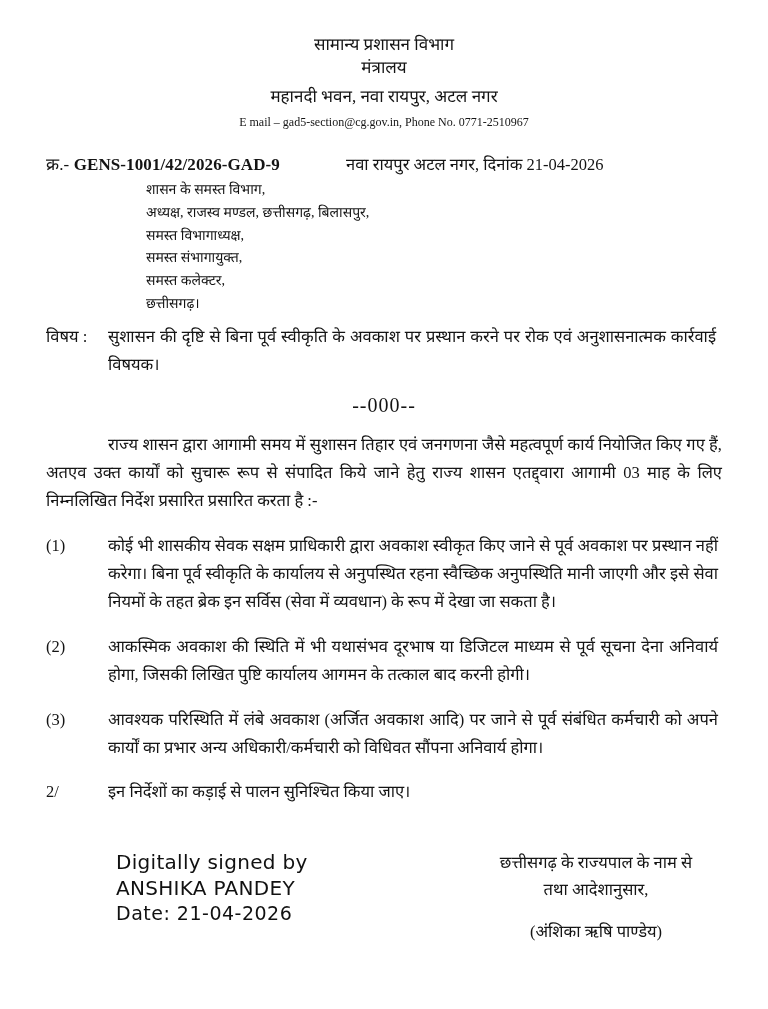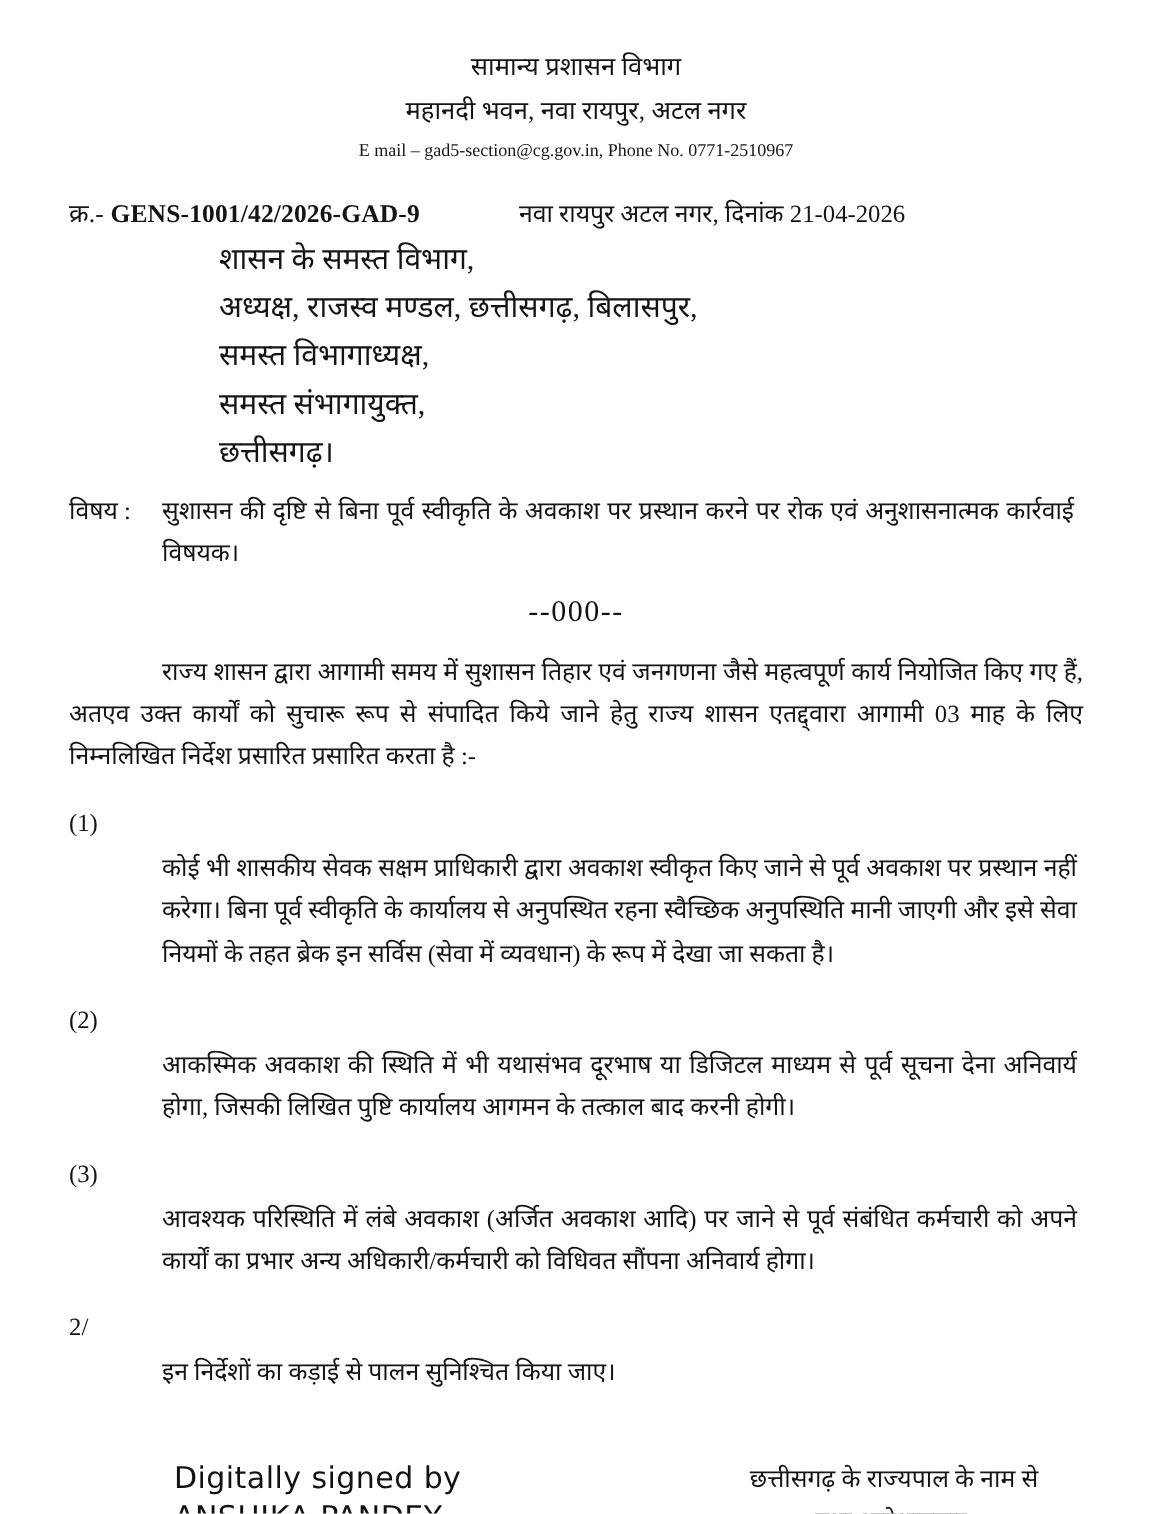--- a/index.html
+++ b/index.html
@@ -68,21 +68,21 @@
   }
 
   .to-label {
     margin-top: 4px;
     font-size: 16.5px;
   }
 
   .addressee-block {
     margin-top: 4px;
     margin-left: 100px;
-    font-size: 20px;
+    font-size: 14px;
     line-height: 1.62;
   }
 
   
   .subject-row {
     display: flex;
     margin-top: 8px;
     font-size: 16.5px;
     line-height: 1.7;
   }
@@ -121,21 +121,20 @@
     line-height: 1.72;
   }
   .num-label {
     width: 62px;
     flex: 0 0 62px;
   }
   .num-body {
     flex: 1;
     text-align: justify;
     padding-right: 4px;
-    margin-top: 30px;
   }
 
   
   .sign-area {
     margin-top: 42px;
     position: relative;
     height: 170px;
   }
   .digital-sign {
     position: absolute;
@@ -167,38 +166,40 @@
     font-size: 16.5px;
   }
 </style>
 </head>
 <body>
 
 <div class="page">
 
   <div class="letterhead">
     <div class="lh-line-2">सामान्य प्रशासन विभाग</div>
+    <div class="lh-line-3">मंत्रालय</div>
     <div class="lh-line-4">महानदी भवन, नवा रायपुर, अटल नगर</div>
     <div class="lh-email">E mail – gad5-section@cg.gov.in, Phone No. 0771-2510967</div>
   </div>
 
   <div class="ref-row">
     <div class="ref-left">
       <span class="ref-prefix">क्र.-</span>
       <span>GENS-1001/42/2026-GAD-9</span>
     </div>
     <div class="ref-right">नवा रायपुर अटल नगर, दिनांक 21-04-2026</div>
   </div>
 
 
   <div class="addressee-block">
     <div>शासन के समस्त विभाग,</div>
     <div>अध्यक्ष, राजस्व मण्डल, छत्तीसगढ़, बिलासपुर,</div>
     <div>समस्त विभागाध्यक्ष,</div>
     <div>समस्त संभागायुक्त,</div>
+    <div>समस्त कलेक्टर,</div>
     <div>छत्तीसगढ़।</div>
   </div>
 
   <div class="subject-row">
     <div class="subject-label">विषय :</div>
     <div class="subject-text">सुशासन की दृष्टि से बिना पूर्व स्वीकृति के अवकाश पर प्रस्थान करने पर रोक एवं अनुशासनात्मक कार्रवाई विषयक।</div>
   </div>
 
   <div class="separator">--000--</div>
 

